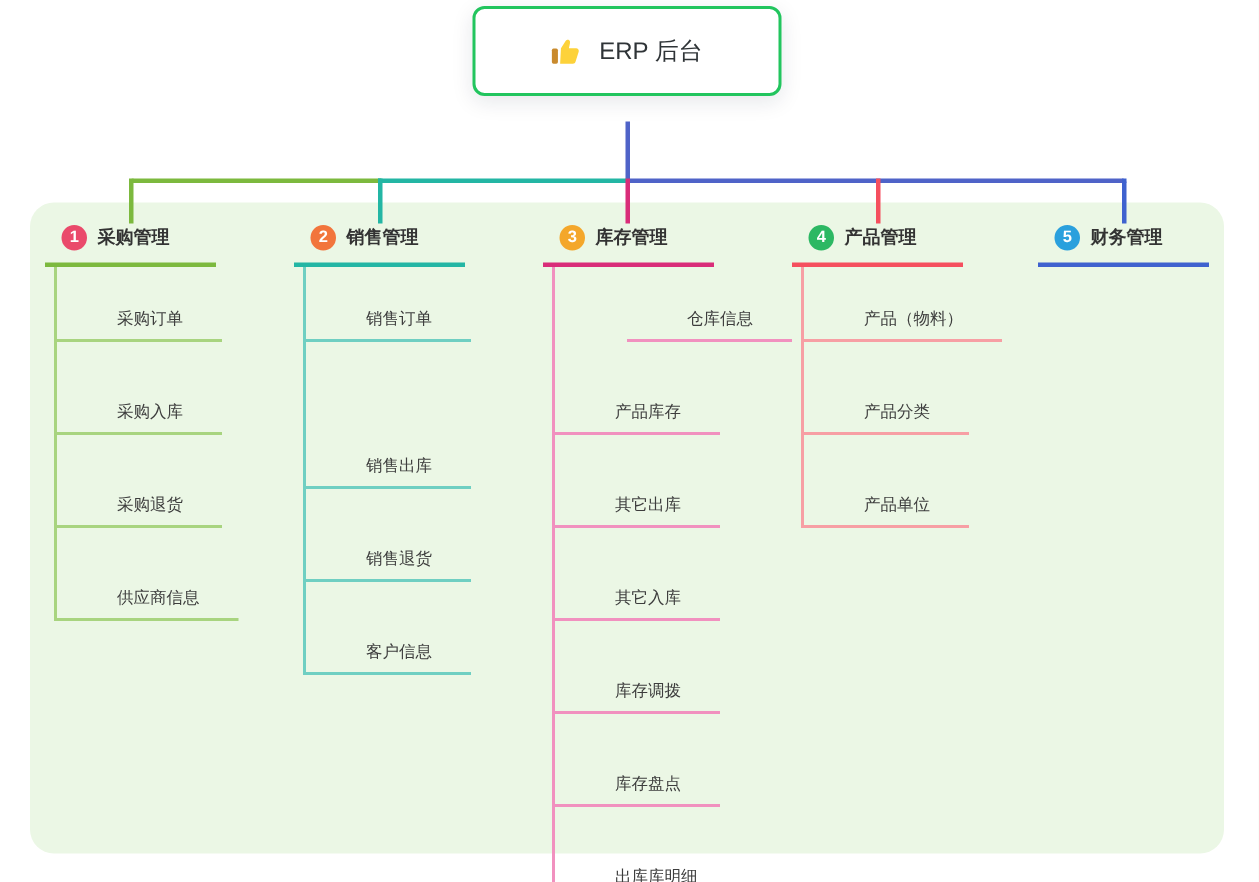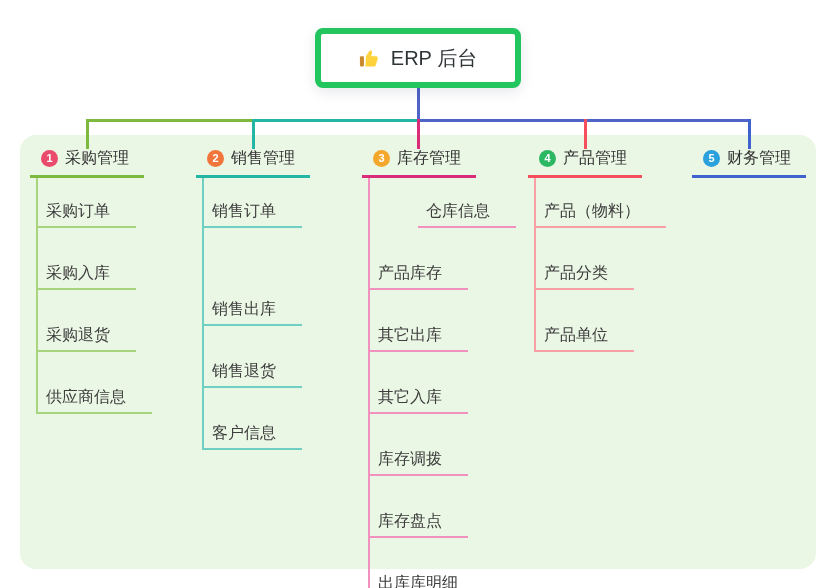--- a/index.html
+++ b/index.html
@@ -19,29 +19,29 @@
     position: absolute;
     left: 20px; top: 135px;
     width: 796px; height: 434px;
     background: #EBF7E5;
     border-radius: 16px;
   }
 
   
   .root-box {
     position: absolute;
-    left: 315px; top: 28px;
+    left: 315px; top: 4px;
     width: 206px; height: 60px;
     background: #ffffff;
-    border: 6px solid #22c55e;
+    border: 2px solid #22c55e;
     border-radius: 8px;
     box-shadow: 0 4px 14px rgba(20, 30, 60, 0.10);
     display: flex; align-items: center; justify-content: center;
     gap: 10px;
-    font-size: 20px; font-weight: 500; color: #2f3437;
+    font-size: 16px; font-weight: 500; color: #2f3437;
     z-index: 3;
   }
   .root-box .ticon { display: inline-flex; }
 
   
   .line { position: absolute; z-index: 1; }
   .root-vline { left: 417px; top: 81px; width: 3px; height: 40px; }
   .hseg { top: 119px; height: 3px; }
   .seg-left  { left: 86px;  width: 168px; border-top-left-radius: 3px; }
   .seg-mid   { left: 252px; width: 167px; }
@@ -69,40 +69,40 @@
     cursor: pointer;
   }
   .badge {
     width: 17px; height: 17px; flex: 0 0 17px;
     border-radius: 50%;
     color: #ffffff; font-size: 11px; font-weight: bold;
     display: flex; align-items: center; justify-content: center;
     line-height: 1;
   }
   .branch-label {
-    font-size: 16px; font-weight: 400; color: #333333;
+    font-size: 12px; font-weight: 700; color: #333333;
     line-height: 22px; white-space: nowrap;
   }
 
   .children {
     margin-left: 6px;
     border-left: 2px solid #ccc;
   }
   .child-row {
     width: fit-content;
     height: 62px;
     display: flex; align-items: flex-end;
     border-bottom: 2px solid #ccc;
     cursor: pointer;
   }
   .child-row:first-child { height: 50px; }
   .child-label {
-    font-size: 16px; color: #3d3d3d;
+    font-size: 11px; color: #3d3d3d;
     line-height: 1;
-    padding: 0 26px 7px 8px;
+    padding: 0 26px 7px 40px;
     white-space: nowrap;
   }
 </style>
 </head>
 <body>
 
 <div class="canvas">
 
   <div class="panel" style="background: rgb(235, 247, 229);"></div>
 

